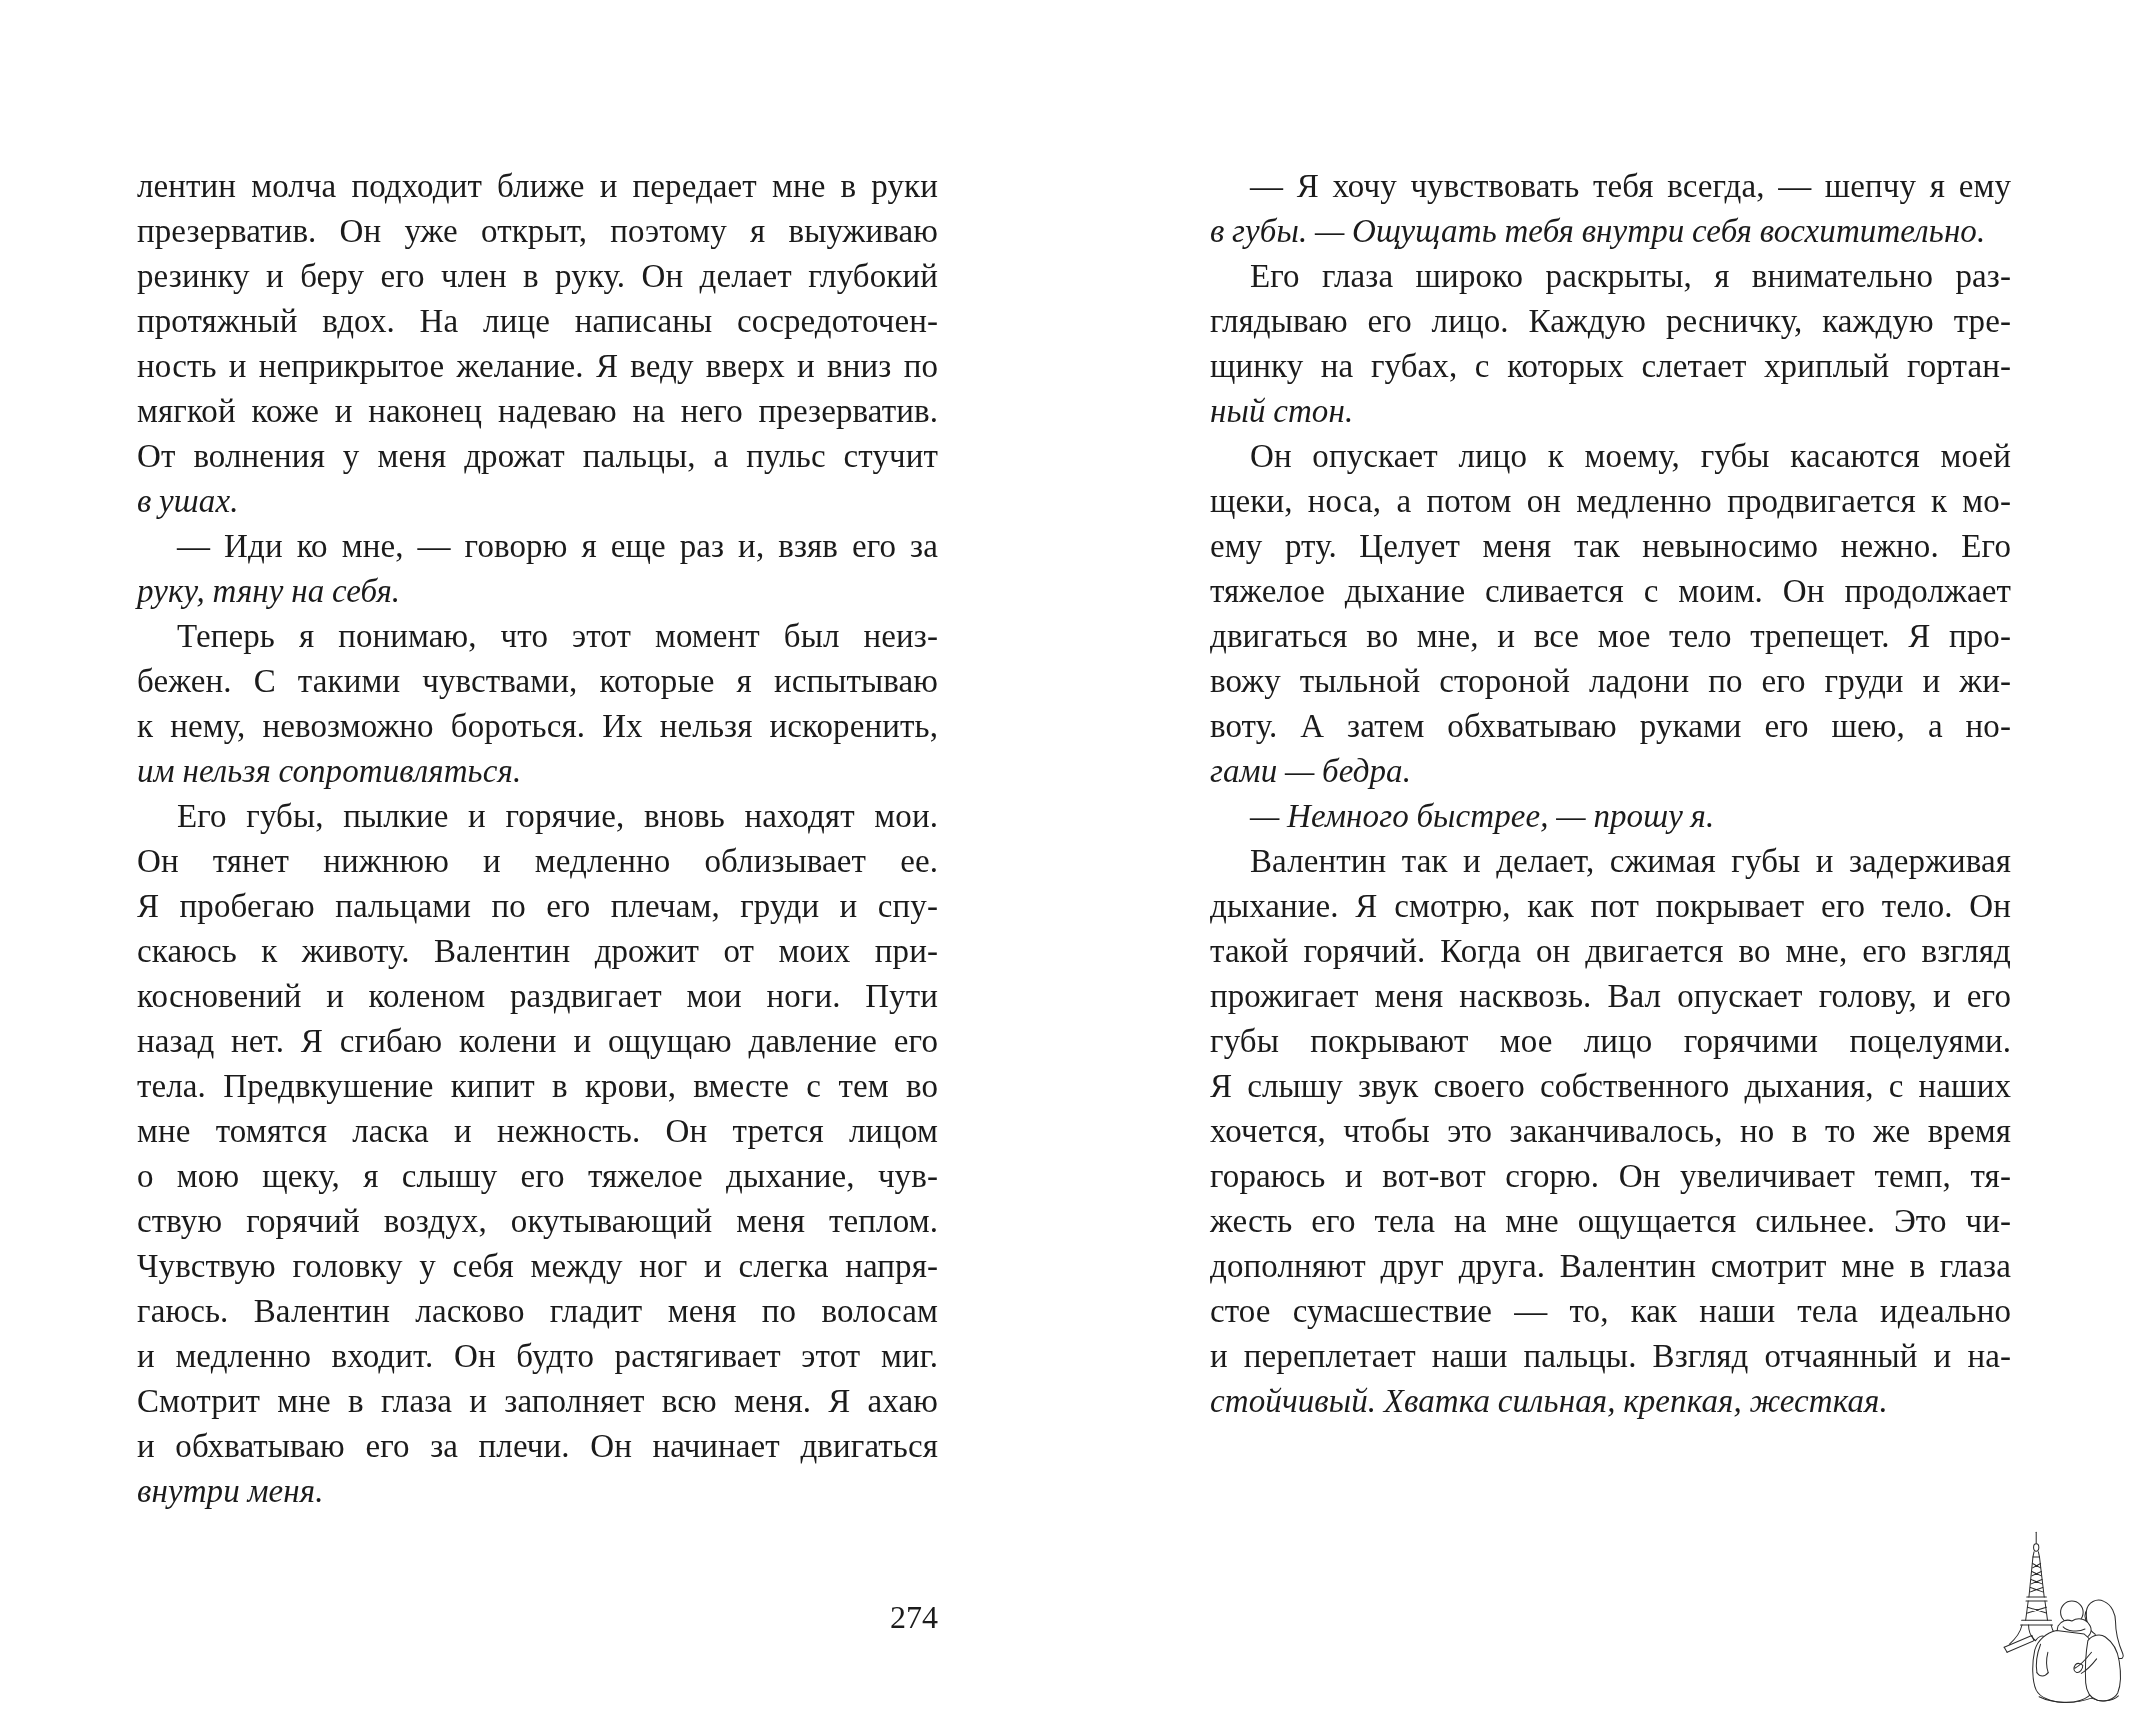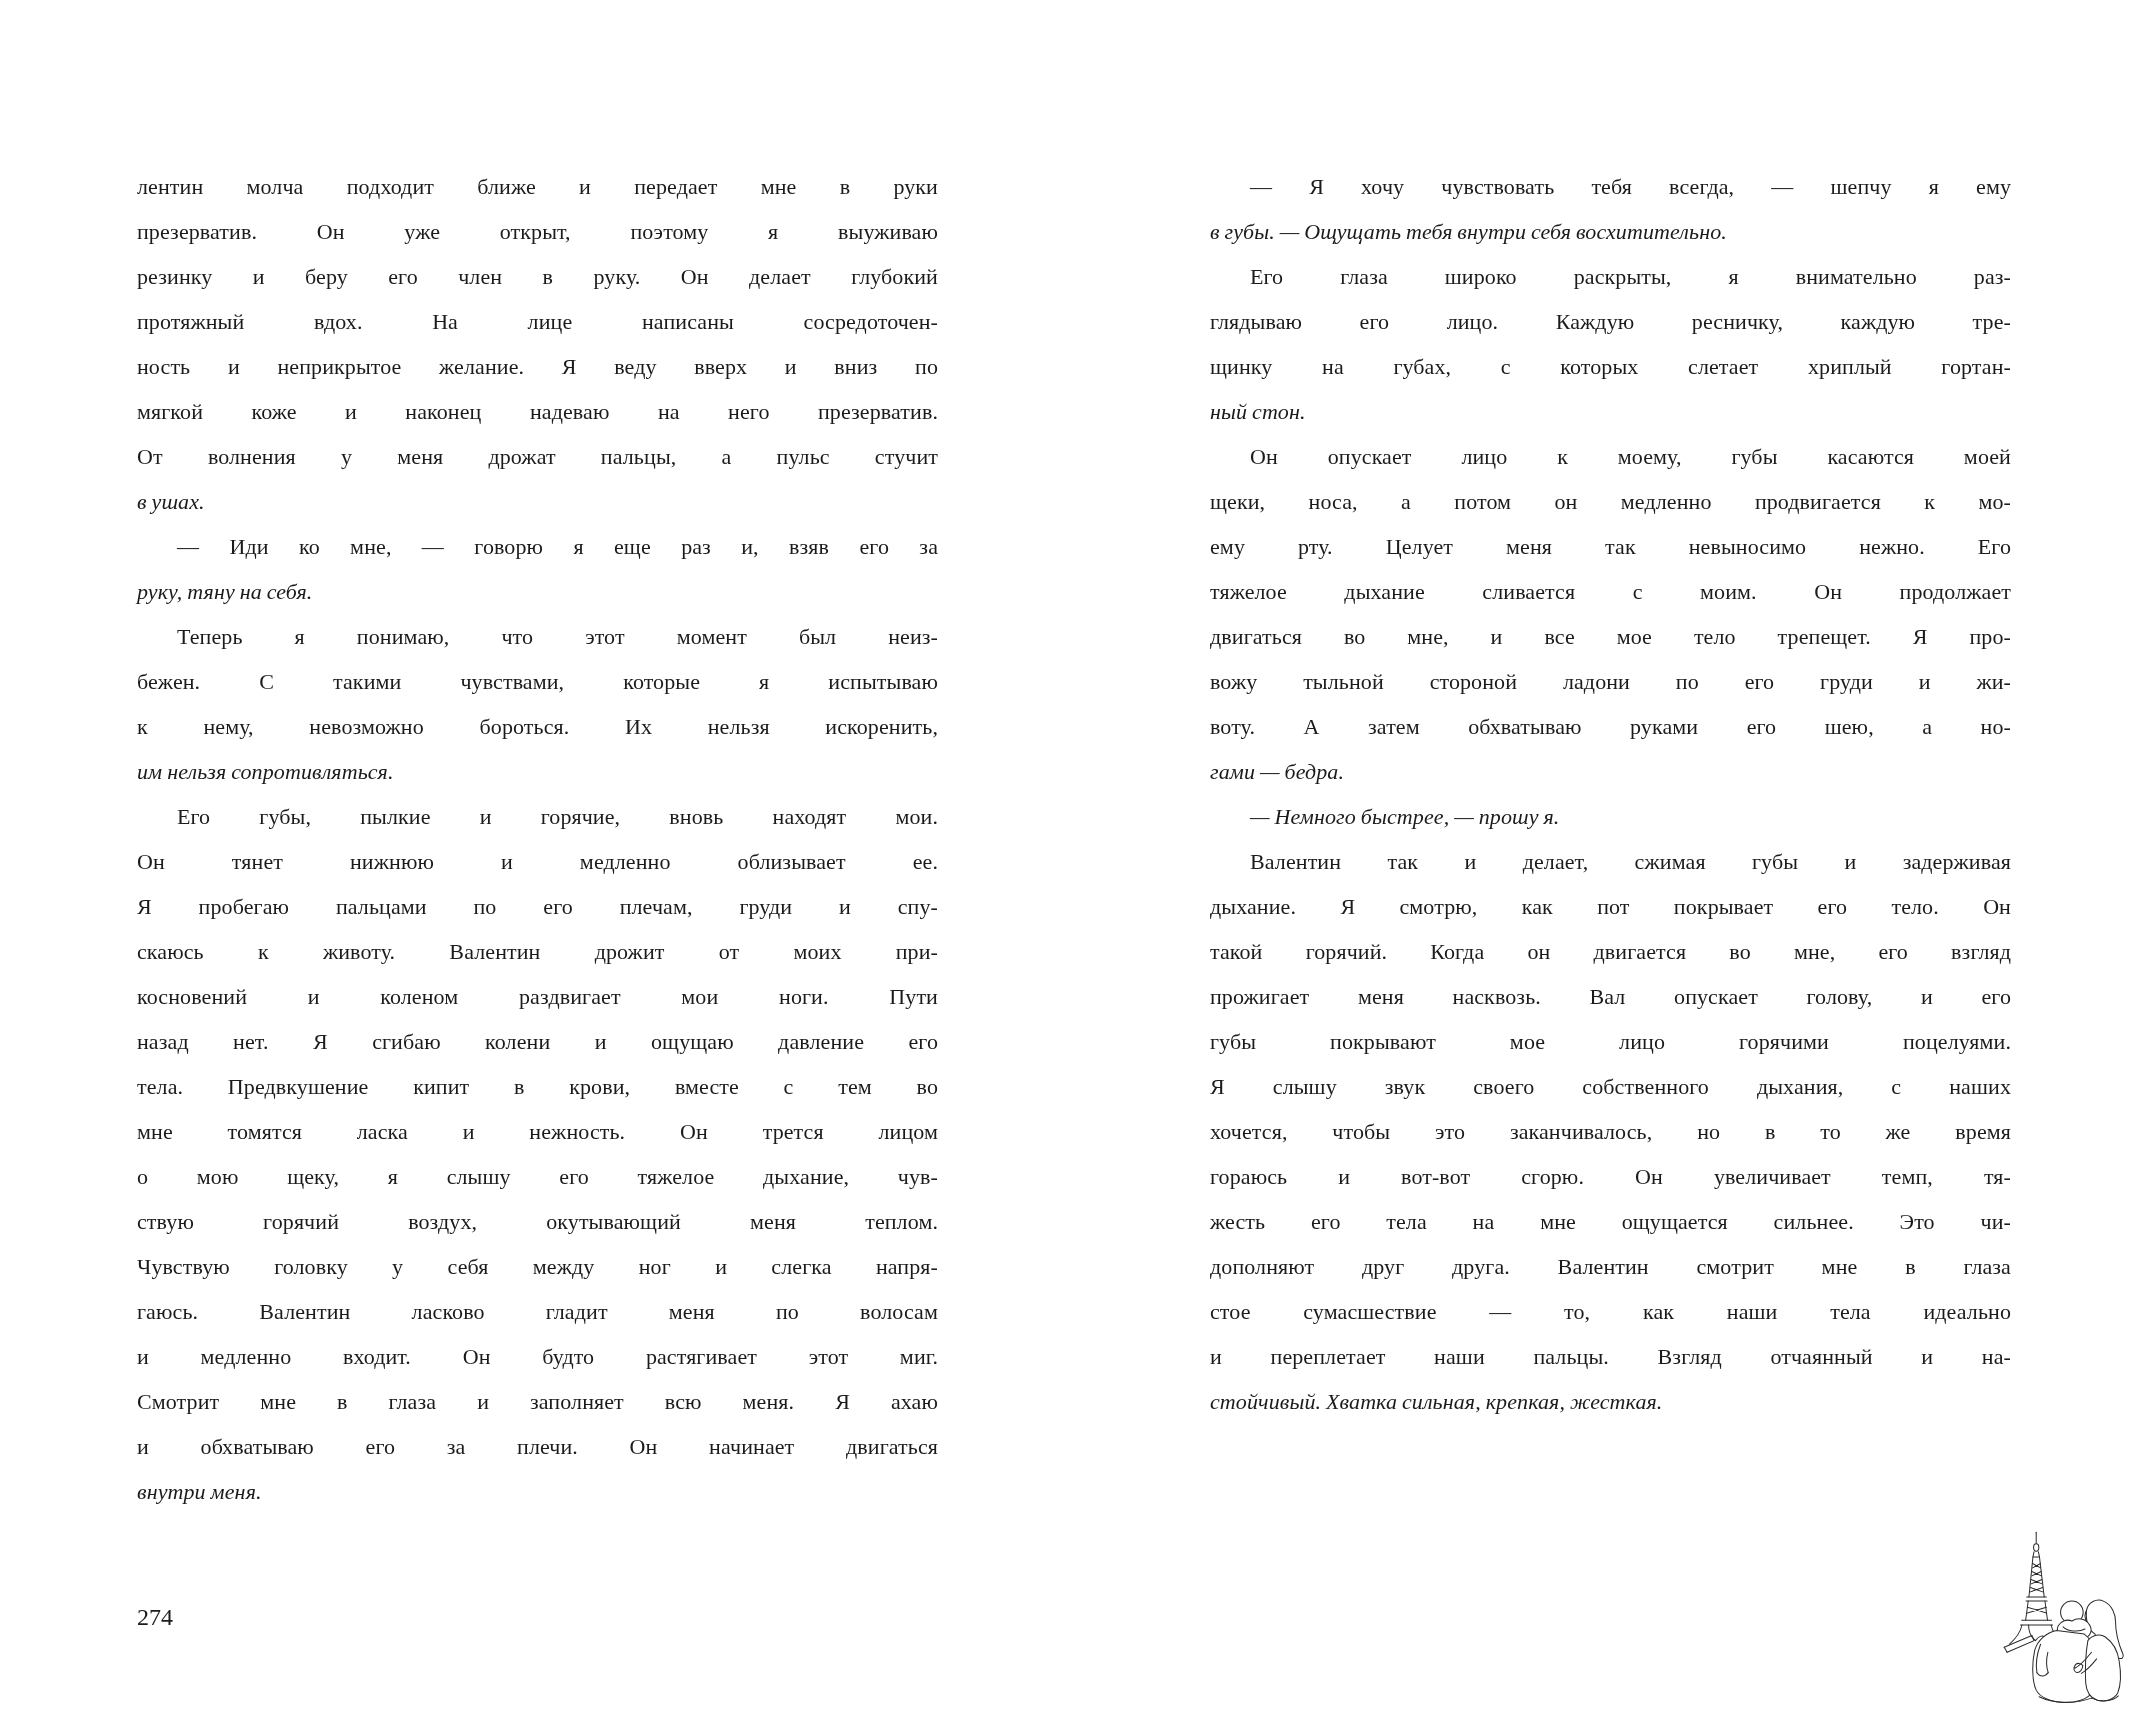--- a/index.html
+++ b/index.html
@@ -21,21 +21,21 @@
     background: #ffffff;
   }
   .text-column {
     position: absolute;
     top: 164px;
     width: 801px;
   }
   .text-column.left  { left: 137px; }
   .text-column.right { left: 1210px; }
   .line {
-    font-size: 22px;
+    font-size: 33px;
     line-height: 45px;
     height: 45px;
     text-align: justify;
     text-align-last: justify;
     text-justify: inter-word;
     word-spacing: -0.7px;
     letter-spacing: 0.1px;
     white-space: normal;
     overflow: visible;
   }
@@ -46,22 +46,22 @@
   .line.indent {
     padding-left: 40px;
   }
   .line em {
     font-style: italic;
   }
   .page-number {
     position: absolute;
     top: 1601px;
     width: 801px;
-    text-align: left;
-    font-size: 24px;
+    text-align: right;
+    font-size: 32px;
     line-height: 32px;
     color: #1b1b1b;
   }
   .page-number.left  { left: 137px; }
   .page-number.right { left: 1210px; }
   .corner-illustration {
     position: absolute;
     left: 1994px;
     top: 1522px;
     width: 155px;

